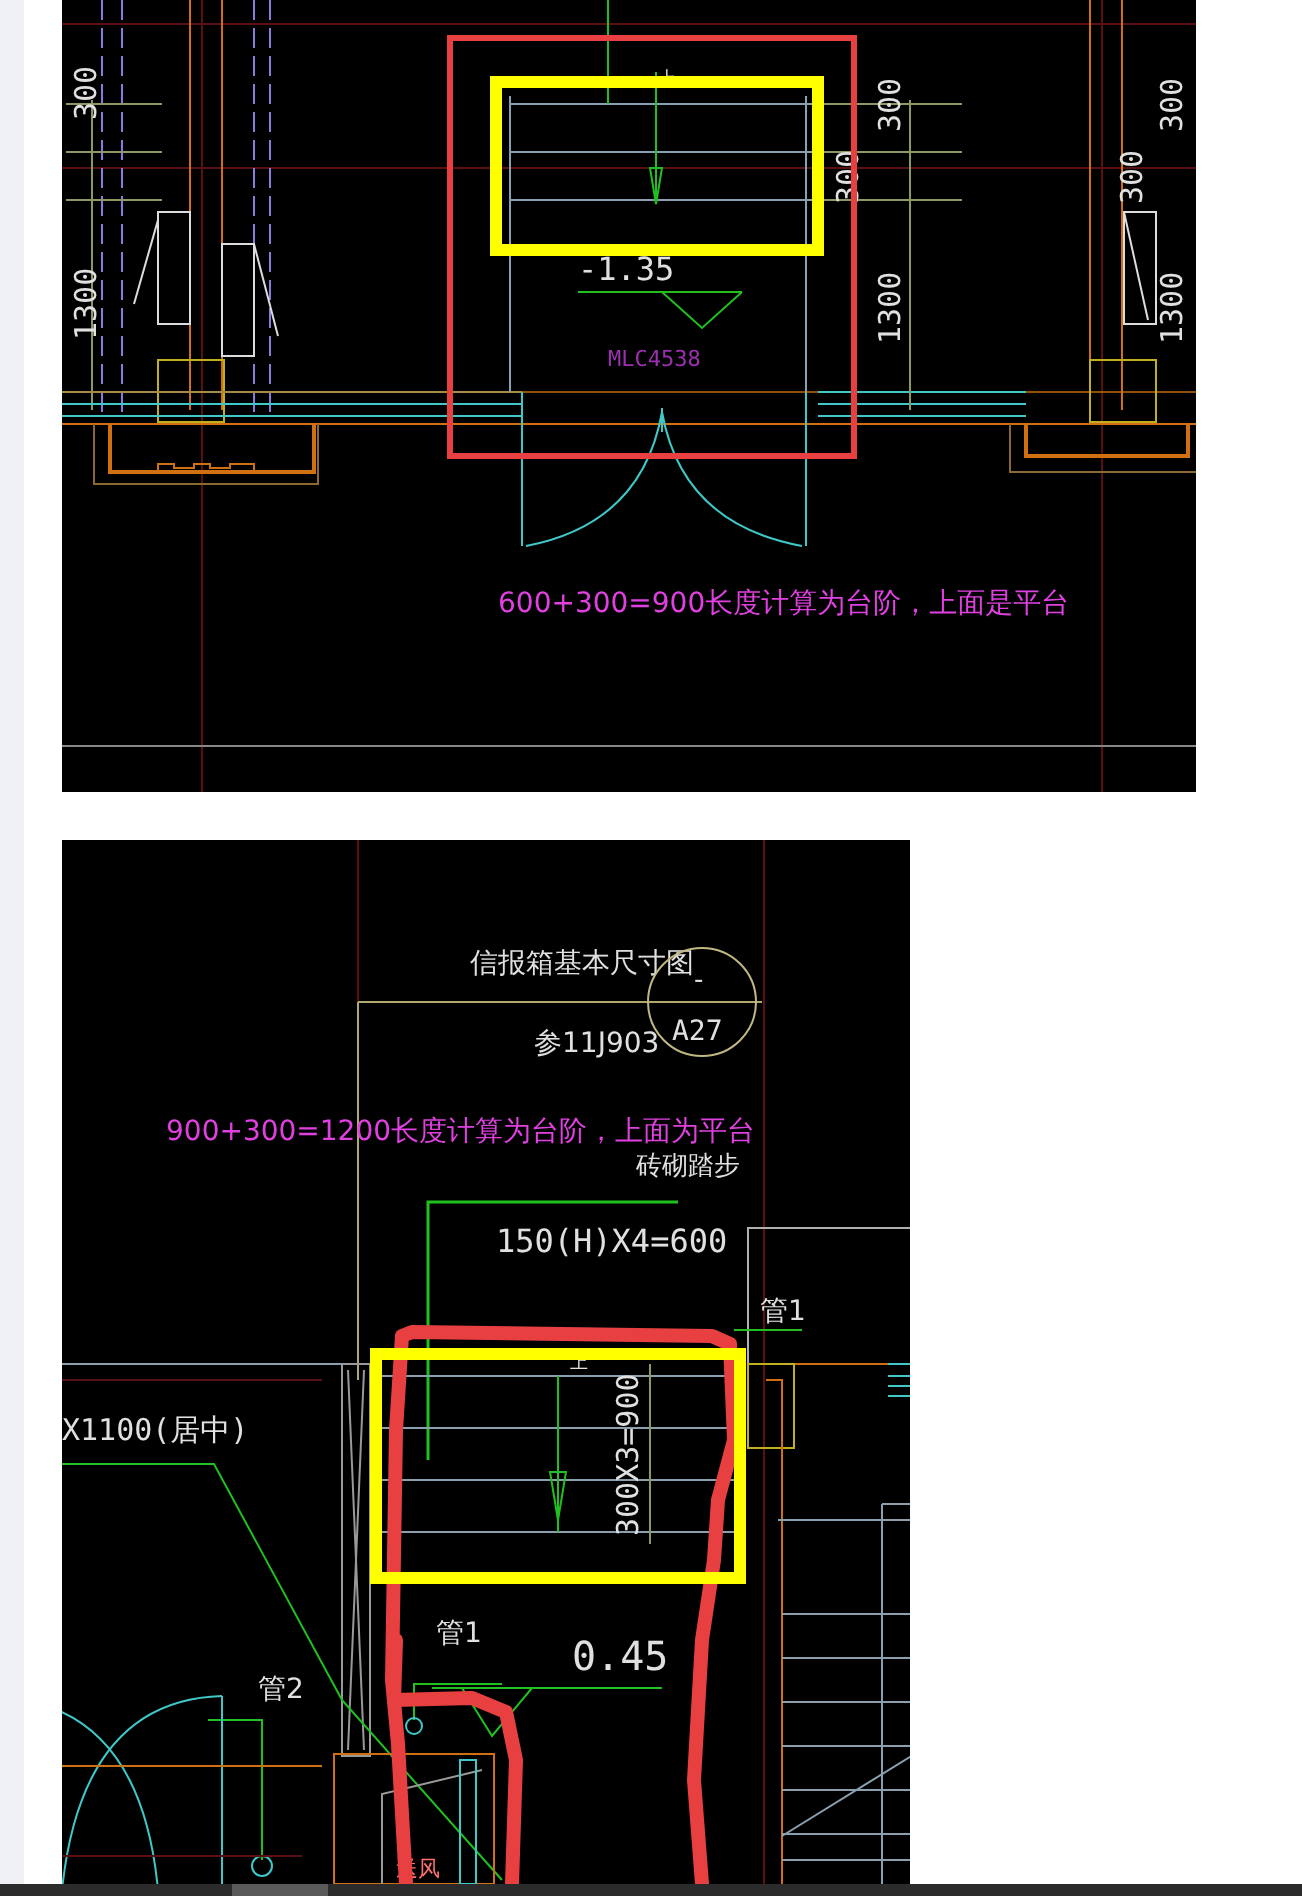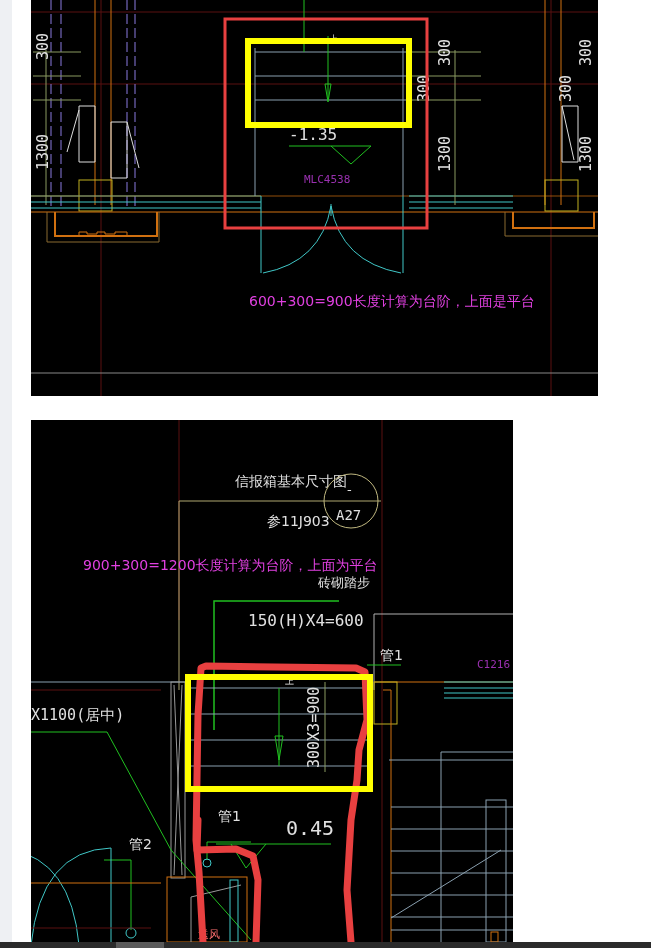--- a/index.html
+++ b/index.html
@@ -1,20 +1,20 @@
 <!DOCTYPE html>
 <html><head>
 <meta charset="utf-8">
 <style>
   html,body{margin:0;padding:0;}
   body{width:651px;height:948px;background:#ffffff;position:relative;overflow:hidden;font-family:"DejaVu Sans",sans-serif;}
   .gutter{position:absolute;left:0;top:0;width:12px;height:948px;background:#eef0f3;}
   .img{position:absolute;background:#000;overflow:hidden;}
   #img1{left:31px;top:0;width:567px;height:396px;}
-  #img2{left:31px;top:420px;width:482px;height:522px;}
+  #img2{left:31px;top:420px;width:424px;height:522px;}
   svg{position:absolute;left:0;top:0;}
   .t{font-family:"DejaVu Sans Mono",monospace;}
   .bottombar{position:absolute;left:0;top:942px;width:651px;height:6px;background:#2b2b2b;}
   .bottombar .tab{position:absolute;left:116px;top:0;width:48px;height:6px;background:#5a5a5a;}
 </style>
 </head>
 <body>
 
 <div class="gutter"></div>
 

